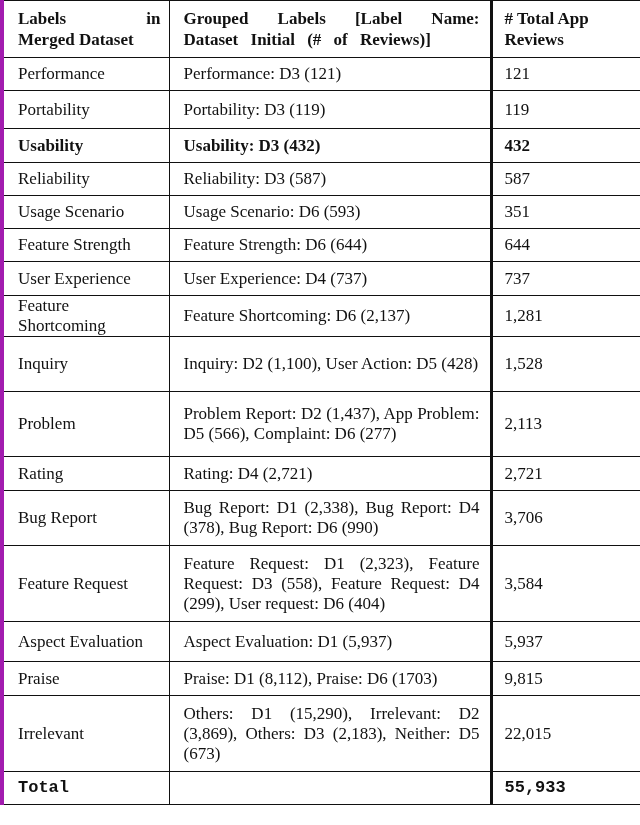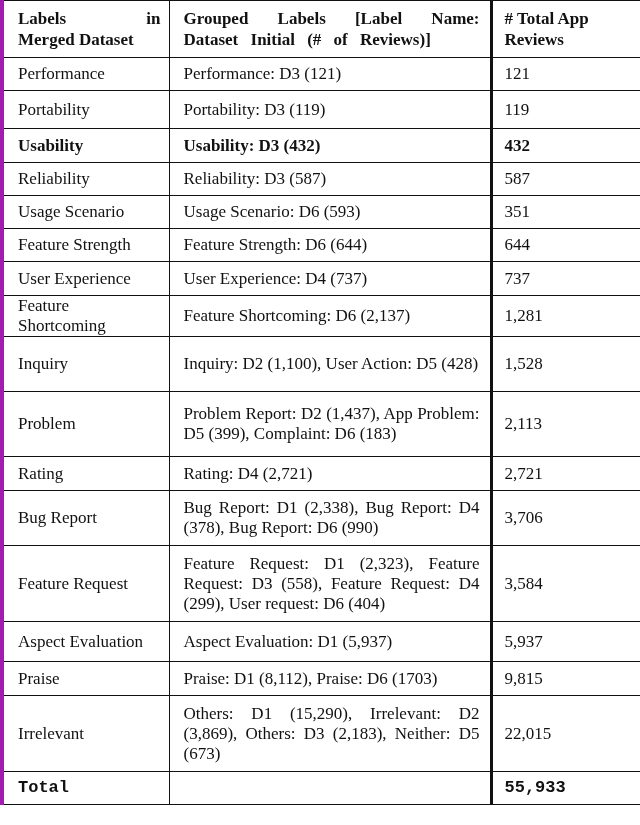--- a/index.html
+++ b/index.html
@@ -96,21 +96,21 @@
         <td class="c2">Feature Shortcoming: D6 (2,137)</td>
         <td class="c3">1,281</td>
       </tr>
       <tr class="thick-top" style="height: 55px;">
         <td class="c1">Inquiry</td>
         <td class="c2">Inquiry: D2 (1,100), User Action: D5 (428)</td>
         <td class="c3">1,528</td>
       </tr>
       <tr style="height: 65px;">
         <td class="c1">Problem</td>
-        <td class="c2">Problem Report: D2 (1,437), App Problem: D5 (399), Complaint: D6 (183)</td>
+        <td class="c2">Problem Report: D2 (1,437), App Problem: D5 (566), Complaint: D6 (277)</td>
         <td class="c3">2,113</td>
       </tr>
       <tr class="thick-top" style="height: 34px;">
         <td class="c1">Rating</td>
         <td class="c2">Rating: D4 (2,721)</td>
         <td class="c3">2,721</td>
       </tr>
       <tr class="thick-top" style="height: 55px;">
         <td class="c1">Bug Report</td>
         <td class="c2">Bug Report: D1 (2,338), Bug Report: D4 (378), Bug Report: D6 (990)</td>

